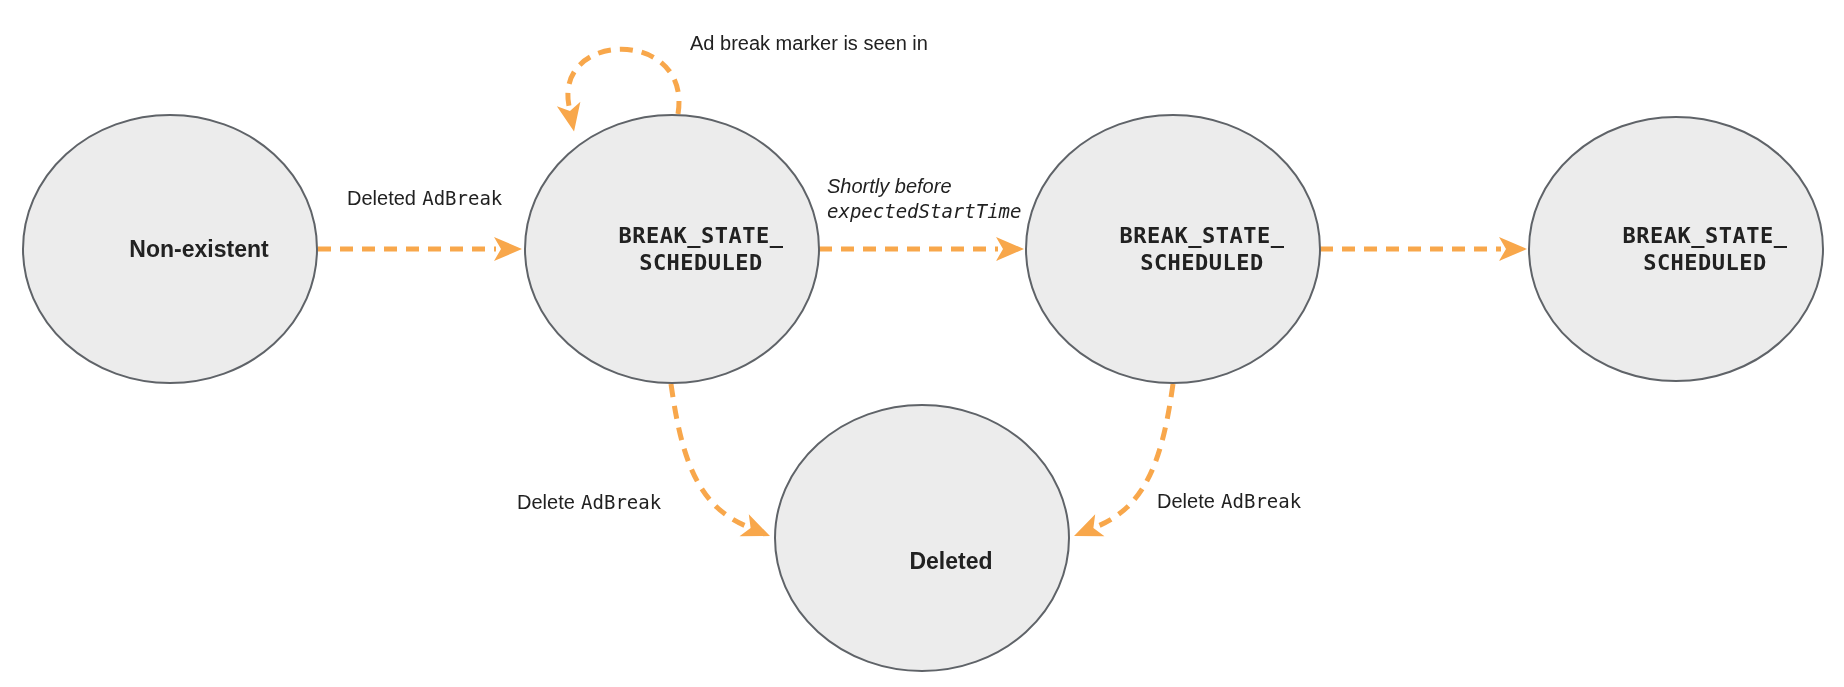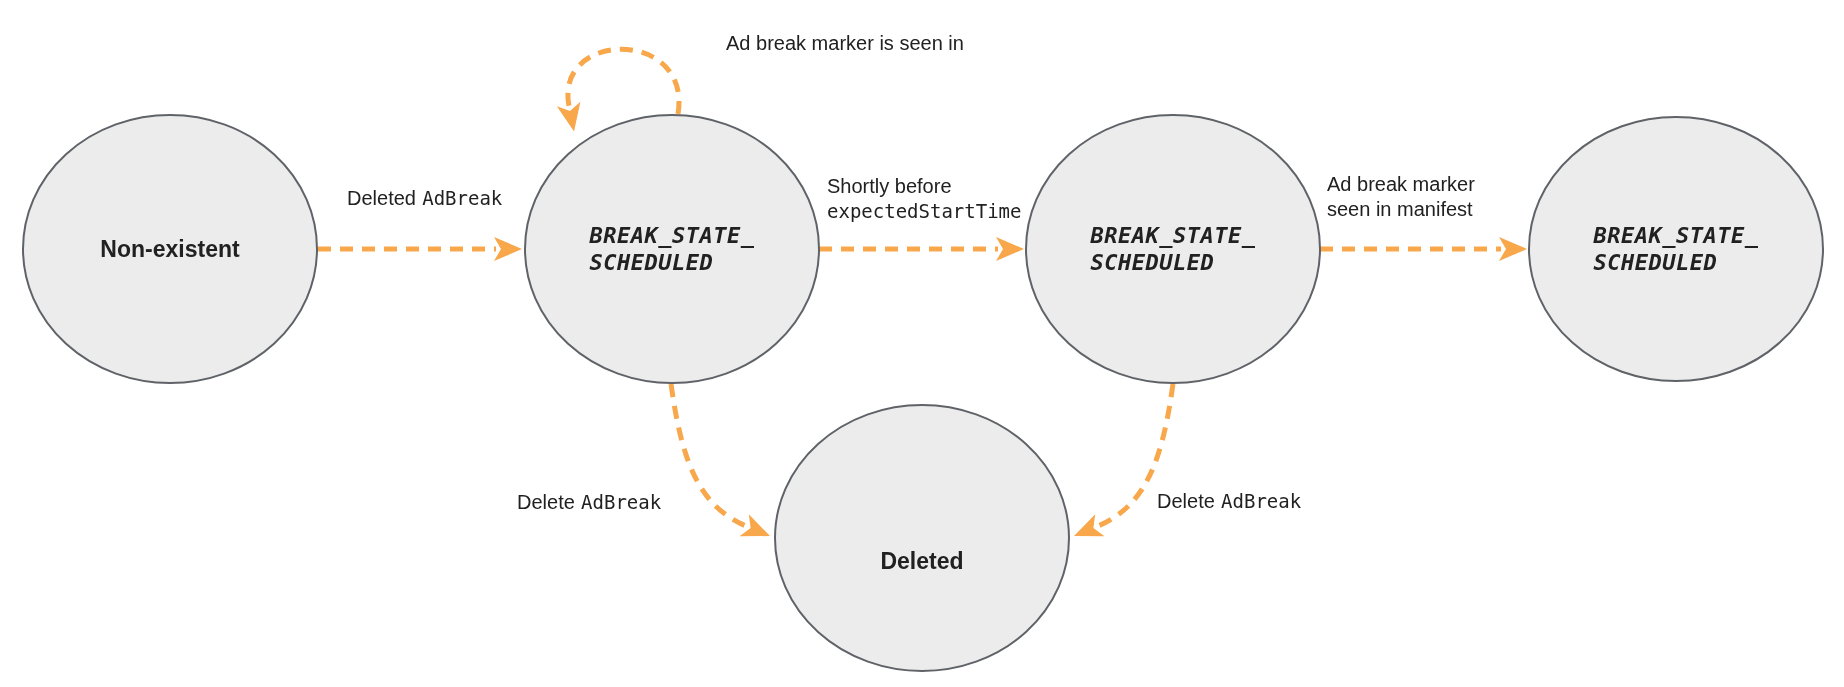--- a/index.html
+++ b/index.html
@@ -26,31 +26,32 @@
     fill: none;
     stroke: var(--arrow, #f8a74b);
     stroke-width: 5;
     stroke-dasharray: 13 9;
     stroke-linecap: butt;
   }
   .arrowhead-shape { fill: var(--arrow, #f8a74b); }
   .node-label {
     position: absolute;
     transform: translate(-50%, -50%);
+    text-align: center;
     font-weight: bold;
     font-size: 23px;
     line-height: 27px;
     white-space: nowrap;
     color: var(--text, #212121);
+    margin-left: 29px;
   }
   .node-label.mono {
     font-family: "DejaVu Sans Mono", monospace;
     font-size: 22px;
     letter-spacing: 0.5px;
-    font-style: italic;
   }
   .edge-label {
     position: absolute;
     font-size: 20px;
     line-height: 25px;
     white-space: nowrap;
     color: var(--text, #212121);
   }
   .code {
     font-family: "DejaVu Sans Mono", monospace;
@@ -100,33 +101,29 @@
     <div>BREAK_STATE_</div>
     <div>SCHEDULED</div>
   </div>
 
   <div class="node-label" style="left:922px; top:561px;">Deleted</div>
 
   <div class="edge-label" style="left:347px; top:186px;">
     <span>Deleted</span><span class="code">AdBreak</span>
   </div>
 
-  <div class="edge-label" style="left:690px; top:31px;margin-left:36px;">
+  <div class="edge-label" style="left:690px; top:31px;">
     <div>Ad break marker is seen in</div>
   </div>
 
-  <div class="edge-label" style="left:827px; top:174px;">
+  <div class="edge-label" style="left:827px; top:174px;font-style:italic;">
     <div>Shortly before</div>
     <div class="code">expectedStartTime</div>
   </div>
 
-  <div class="edge-label" style="left:1327px; top:172px;">
-    <div>Ad break marker</div>
-    <div>seen in manifest</div>
-  </div>
 
   <div class="edge-label" style="left:517px; top:490px;">
     <span>Delete</span><span class="code">AdBreak</span>
   </div>
 
   <div class="edge-label" style="left:1157px; top:489px;">
     <span>Delete</span><span class="code">AdBreak</span>
   </div>
 
 </div>

